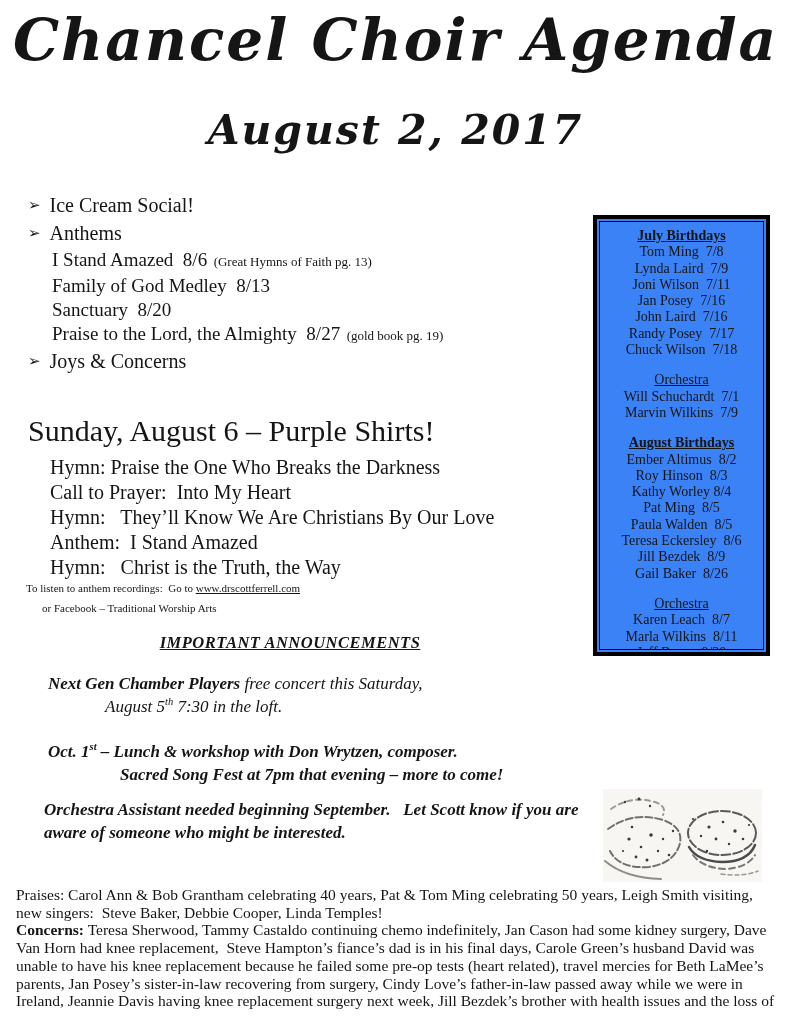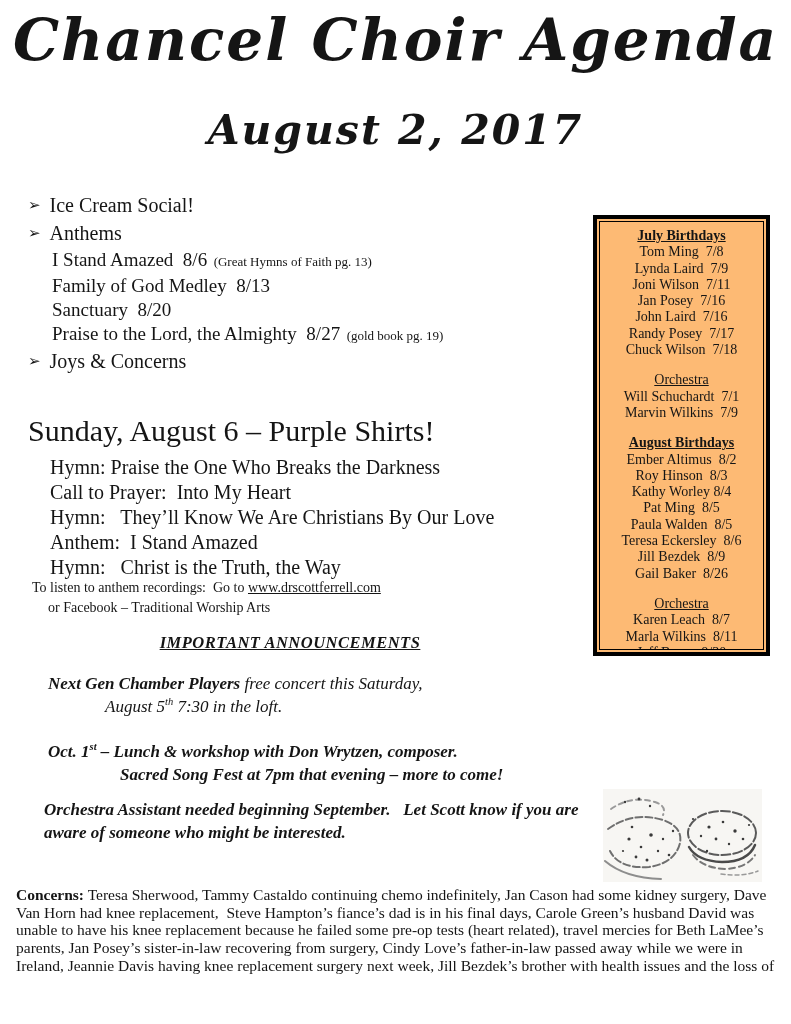--- a/index.html
+++ b/index.html
@@ -45,21 +45,21 @@
   .agenda-row .arrow { font-size: 15px; margin-right: 9px; position: relative; top: -2px; }
   .agenda-row .txt.it { font-style: italic; }
   .agenda-row .note { font-size: 13px; }
 
   
   .sunday { top: 414px; left: 28px; width: 566px; }
   .sunday-heading { font-size: 30px; line-height: 34px; margin-bottom: 7px; white-space: nowrap; }
   .sunday-line { font-size: 20px; line-height: 25px; padding-left: 22px; white-space: pre-wrap; }
 
   
-  .recordings { top: 578px; left: 32px; width: 560px; font-size: 14px; line-height: 20px; }
+  .recordings { top: 578px; left: 26px; width: 560px; font-size: 11px; line-height: 20px; }
   .recordings .line { white-space: pre-wrap; }
   .recordings .line2 { padding-left: 16px; }
   .recordings .url { text-decoration: underline; }
 
   
   .ann-heading {
     top: 633px; left: 0; width: 580px;
     text-align: center;
     font-weight: 700; font-style: italic;
     font-size: 16.5px;
@@ -71,21 +71,21 @@
   .ann sup { font-size: 0.62em; vertical-align: super; line-height: 0; }
   .ann1 { top: 672px; left: 48px; width: 540px; }
   .ann1 .l2 { padding-left: 57px; }
   .ann2 { top: 740px; left: 48px; width: 540px; }
   .ann2 .l2 { padding-left: 72px; }
   .ann3 { top: 798px; left: 44px; width: 548px; white-space: pre-wrap; }
 
   
   .bbox-outer {
     top: 215px; left: 593px; width: 177px; height: 441px;
-    border: 4px solid #000; box-sizing: border-box; background: #fdba74;
+    border: 4px solid #000; box-sizing: border-box; background: #3b82f6;
   }
   .bbox-inner {
     border: 1px solid #000;
     margin: 2px; height: calc(100% - 4px); box-sizing: border-box;
     padding-top: 6px;
     text-align: center;
     font-size: 14px;
     overflow: hidden;
   }
   .bday-heading { font-weight: 700; text-decoration: underline; line-height: 16.3px; white-space: pre; }
@@ -222,16 +222,17 @@
       <circle cx="47" cy="17" r="1.2"></circle>
         <circle cx="90 " cy="30" r="1.1"></circle>
         <circle cx="70" cy="42" r="1.2"></circle>
       <circle cx="66" cy="66" r="1.3"></circle>
         <circle cx="146" cy="36" r="1.1"></circle>
         <circle cx="104" cy="62" r="1.2"></circle>
     </g>
   </svg>
 
   <div class="abs bottom">
+    <div class="para"><span>Praises:</span><span> Carol Ann &amp; Bob Grantham celebrating 40 years, Pat &amp; Tom Ming celebrating 50 years, Leigh Smith visiting, new singers:  Steve Baker, Debbie Cooper, Linda Temples!</span></div>
     <div class="para"><span class="lead-bold">Concerns:</span><span> Teresa Sherwood, Tammy Castaldo continuing chemo indefinitely, Jan Cason had some kidney surgery, Dave Van Horn had knee replacement,  Steve Hampton’s fiance’s dad is in his final days, Carole Green’s husband David was unable to have his knee replacement because he failed some pre-op tests (heart related), travel mercies for Beth LaMee’s parents, Jan Posey’s sister-in-law recovering from surgery, Cindy Love’s father-in-law passed away while we were in Ireland, Jeannie Davis having knee replacement surgery next week, Jill Bezdek’s brother with health issues and the loss of</span></div>
   </div>
 
 </div>
 
 </body></html>

